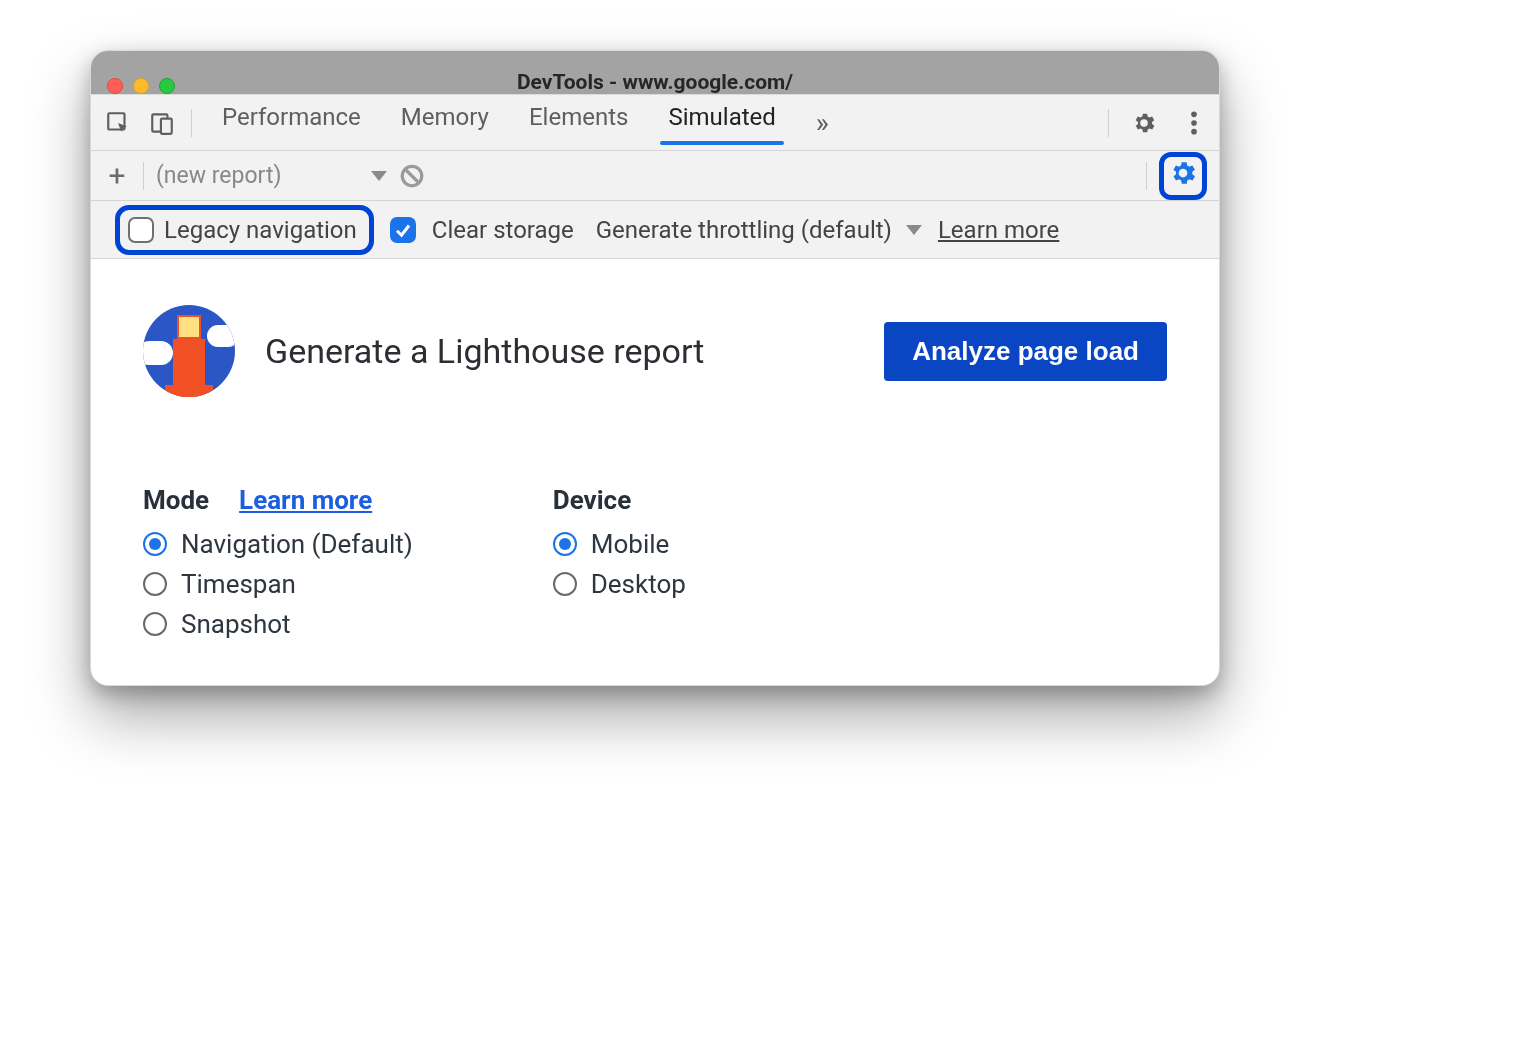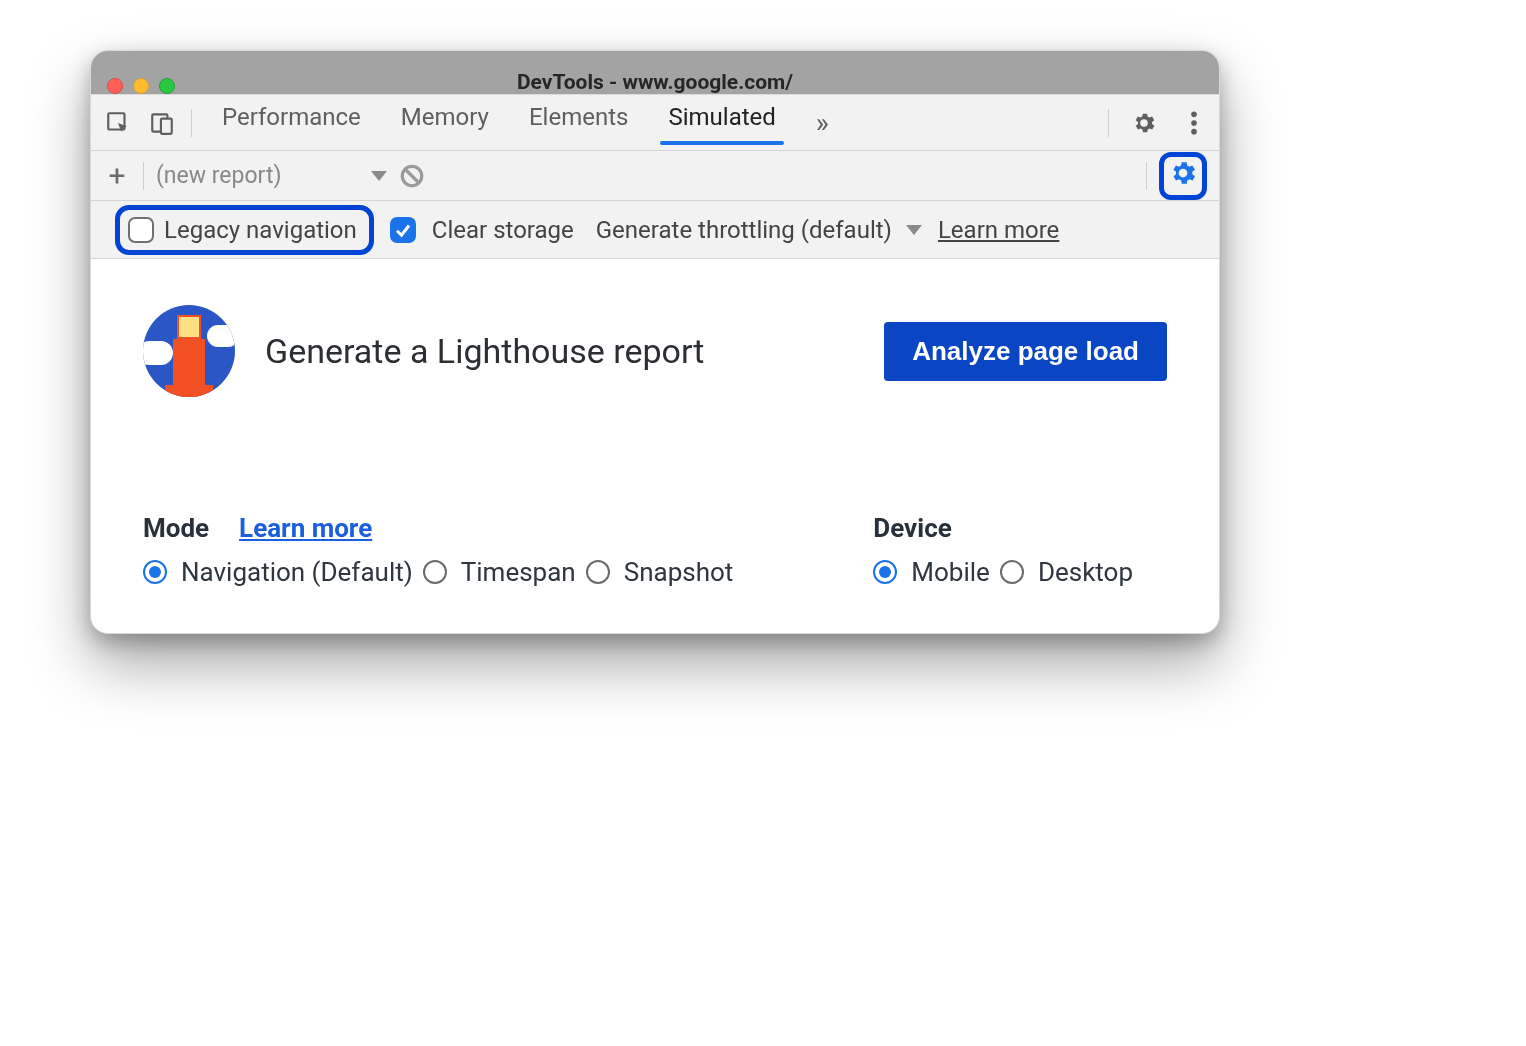--- a/index.html
+++ b/index.html
@@ -157,23 +157,23 @@
   }
   .hero h1 { font-size: 34px; font-weight:400; color:#2b2f33; }
   .hero .cta {
     margin-left:auto;
     background:#0a46c4; color:#fff; font-weight:700;
     font-size:26px; border:none; border-radius:4px;
     padding: 14px 28px;
   }
 
   .cols { display:flex; gap: 140px; margin-top: 88px; }
-  .col h3 { font-size:26px; font-weight:700; display:inline-block;margin-top:28px; }
+  .col h3 { font-size:26px; font-weight:700; display:inline-block; }
   .col .lm { color:#1a5fe0; text-decoration:underline; font-weight:700; font-size:26px; margin-left:26px; }
-  .radios { margin-top: 14px; display:flex; flex-direction:row; gap:10px; }
+  .radios { margin-top: 14px; display:flex; flex-direction:column; gap:10px; }
   .radio-row { display:flex; align-items:center; gap:14px; font-size:26px; color:#2e3640;}
   .radio {
     width:24px; height:24px; border-radius:50%;
     border:2.5px solid #6a6a6a;
     display:inline-flex; align-items:center; justify-content:center;
     background:#fff;
   }
   .radio.sel { border-color:#1a73e8; }
   .radio.sel::after { content:""; width:12px; height:12px; border-radius:50%; background:#1a73e8; }
 </style>

